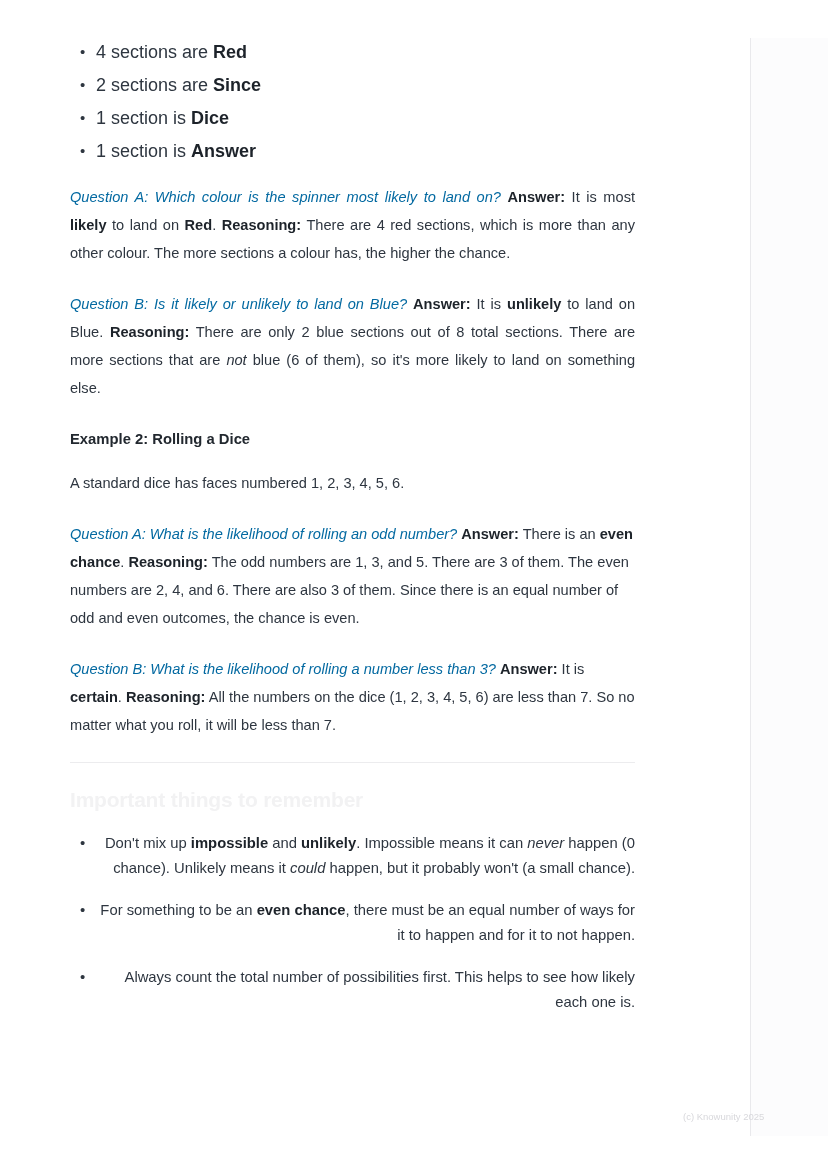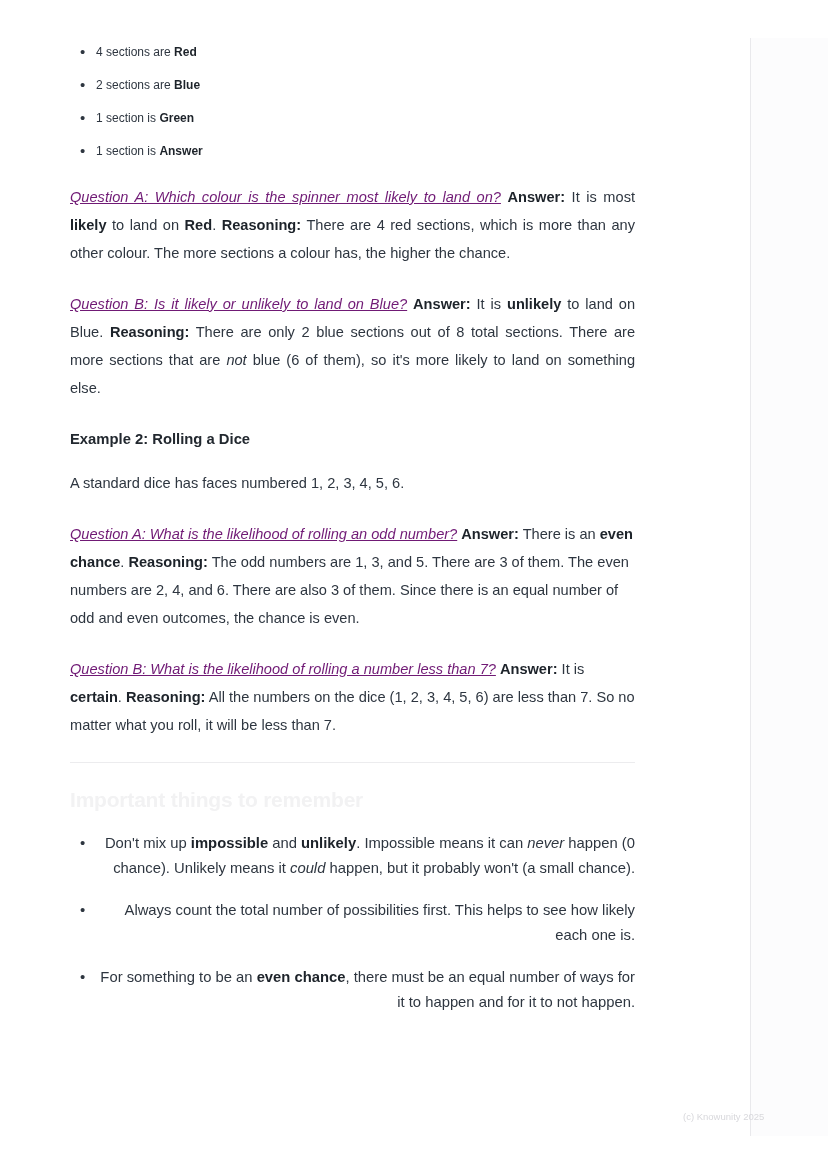--- a/index.html
+++ b/index.html
@@ -53,21 +53,21 @@
 
   
   ul.bullets {
     list-style: none;
     margin: 0;
     padding: 0;
   }
   ul.bullets > li {
     position: relative;
     padding-left: 26px;
-    font-size: 12px;
+    font-size: 18px;
     line-height: 24px;
     color: #2e3640;
   }
   ul.bullets > li::before {
     content: "•";
     position: absolute;
     left: 10px;
     top: 0;
     color: #2e3640;
     font-size: 15px;
@@ -100,21 +100,21 @@
   p.lead-gap { margin-top: 20px; }
 
   h3.subhead {
     margin: 0 0 16px 0;
     font-size: 14.8px;
     line-height: 28px;
     font-weight: bold;
     color: #22282f;
   }
 
-  .q { font-style: italic; color: #701a75; text-decoration: underline; }
+  .q { font-style: italic; color: #0369a1; }
   strong { font-weight: bold; color: #1d232a; }
   em { font-style: italic; }
 
   
   .divider {
     margin: 20px 0 0 0;
     height: 1px;
     background: #ececee;
     width: 565px;
   }
@@ -142,53 +142,53 @@
 <body>
 
 <div class="page">
   <div class="content">
 
     <ul class="bullets spinner-list">
       <li>
         <span>4 sections are </span><strong>Red</strong>
       </li>
       <li>
-        <span>2 sections are </span><strong>Blue</strong>
+        <span>2 sections are </span><strong>Since</strong>
       </li>
       <li>
-        <span>1 section is </span><strong>Green</strong>
+        <span>1 section is </span><strong>Dice</strong>
       </li>
       <li>
         <span>1 section is </span><strong>Answer</strong>
       </li>
     </ul>
 
     <p class="para lead-gap"><span class="q">Question A: Which colour is the spinner most likely to land on?</span> <strong>Answer:</strong><span> It is most </span><strong>likely</strong><span> to land on </span><strong>Red</strong><span>. </span><strong>Reasoning:</strong><span> There are 4 red sections, which is more than any other colour. The more sections a colour has, the higher the chance.</span></p>
 
     <p class="para"><span class="q">Question B: Is it likely or unlikely to land on Blue?</span> <strong>Answer:</strong><span> It is </span><strong>unlikely</strong><span> to land on Blue. </span><strong>Reasoning:</strong><span> There are only 2 blue sections out of 8 total sections. There are more sections that are </span><em>not</em><span> blue (6 of them), so it's more likely to land on something else.</span></p>
 
 
     <h3 class="subhead">Example 2: Rolling a Dice</h3>
 
     <p class="para left" style="margin-top:15px;">A standard dice has faces numbered 1, 2, 3, 4, 5, 6.</p>
 
     <p class="para left"><span class="q">Question A: What is the likelihood of rolling an odd number?</span> <strong>Answer:</strong><span> There is an </span><strong>even chance</strong><span>. </span><strong>Reasoning:</strong><span> The odd numbers are 1, 3, and 5. There are 3 of them. The even numbers are 2, 4, and 6. There are also 3 of them. Since there is an equal number of odd and even outcomes, the chance is even.</span></p>
 
-    <p class="para left"><span class="q">Question B: What is the likelihood of rolling a number less than 7?</span> <strong>Answer:</strong><span> It is </span><strong>certain</strong><span>. </span><strong>Reasoning:</strong><span> All the numbers on the dice (1, 2, 3, 4, 5, 6) are less than 7. So no matter what you roll, it will be less than 7.</span></p>
+    <p class="para left"><span class="q">Question B: What is the likelihood of rolling a number less than 3?</span> <strong>Answer:</strong><span> It is </span><strong>certain</strong><span>. </span><strong>Reasoning:</strong><span> All the numbers on the dice (1, 2, 3, 4, 5, 6) are less than 7. So no matter what you roll, it will be less than 7.</span></p>
 
     <div class="divider"></div>
 
     <h2 class="faded-heading">Important things to remember</h2>
 
     <ul class="bullets remember-list">
       <li><span>Don't mix up </span><strong>impossible</strong><span> and </span><strong>unlikely</strong><span>. Impossible means it can </span><em>never</em><span> happen (0 chance). Unlikely means it </span><em>could</em><span> happen, but it probably won't (a small chance).</span></li>
 
+      <li><span>For something to be an </span><strong>even chance</strong><span>, there must be an equal number of ways for it to happen and for it to not happen.</span></li>
+
       <li><span>Always count the total number of possibilities first. This helps to see how likely each one is.</span></li>
-
-      <li><span>For something to be an </span><strong>even chance</strong><span>, there must be an equal number of ways for it to happen and for it to not happen.</span></li>
     </ul>
 
   </div>
 </div>
 
 <div class="right-panel-edge"></div>
 <div class="right-rule"></div>
 
 <div class="watermark">(c) Knowunity 2025</div>
 

